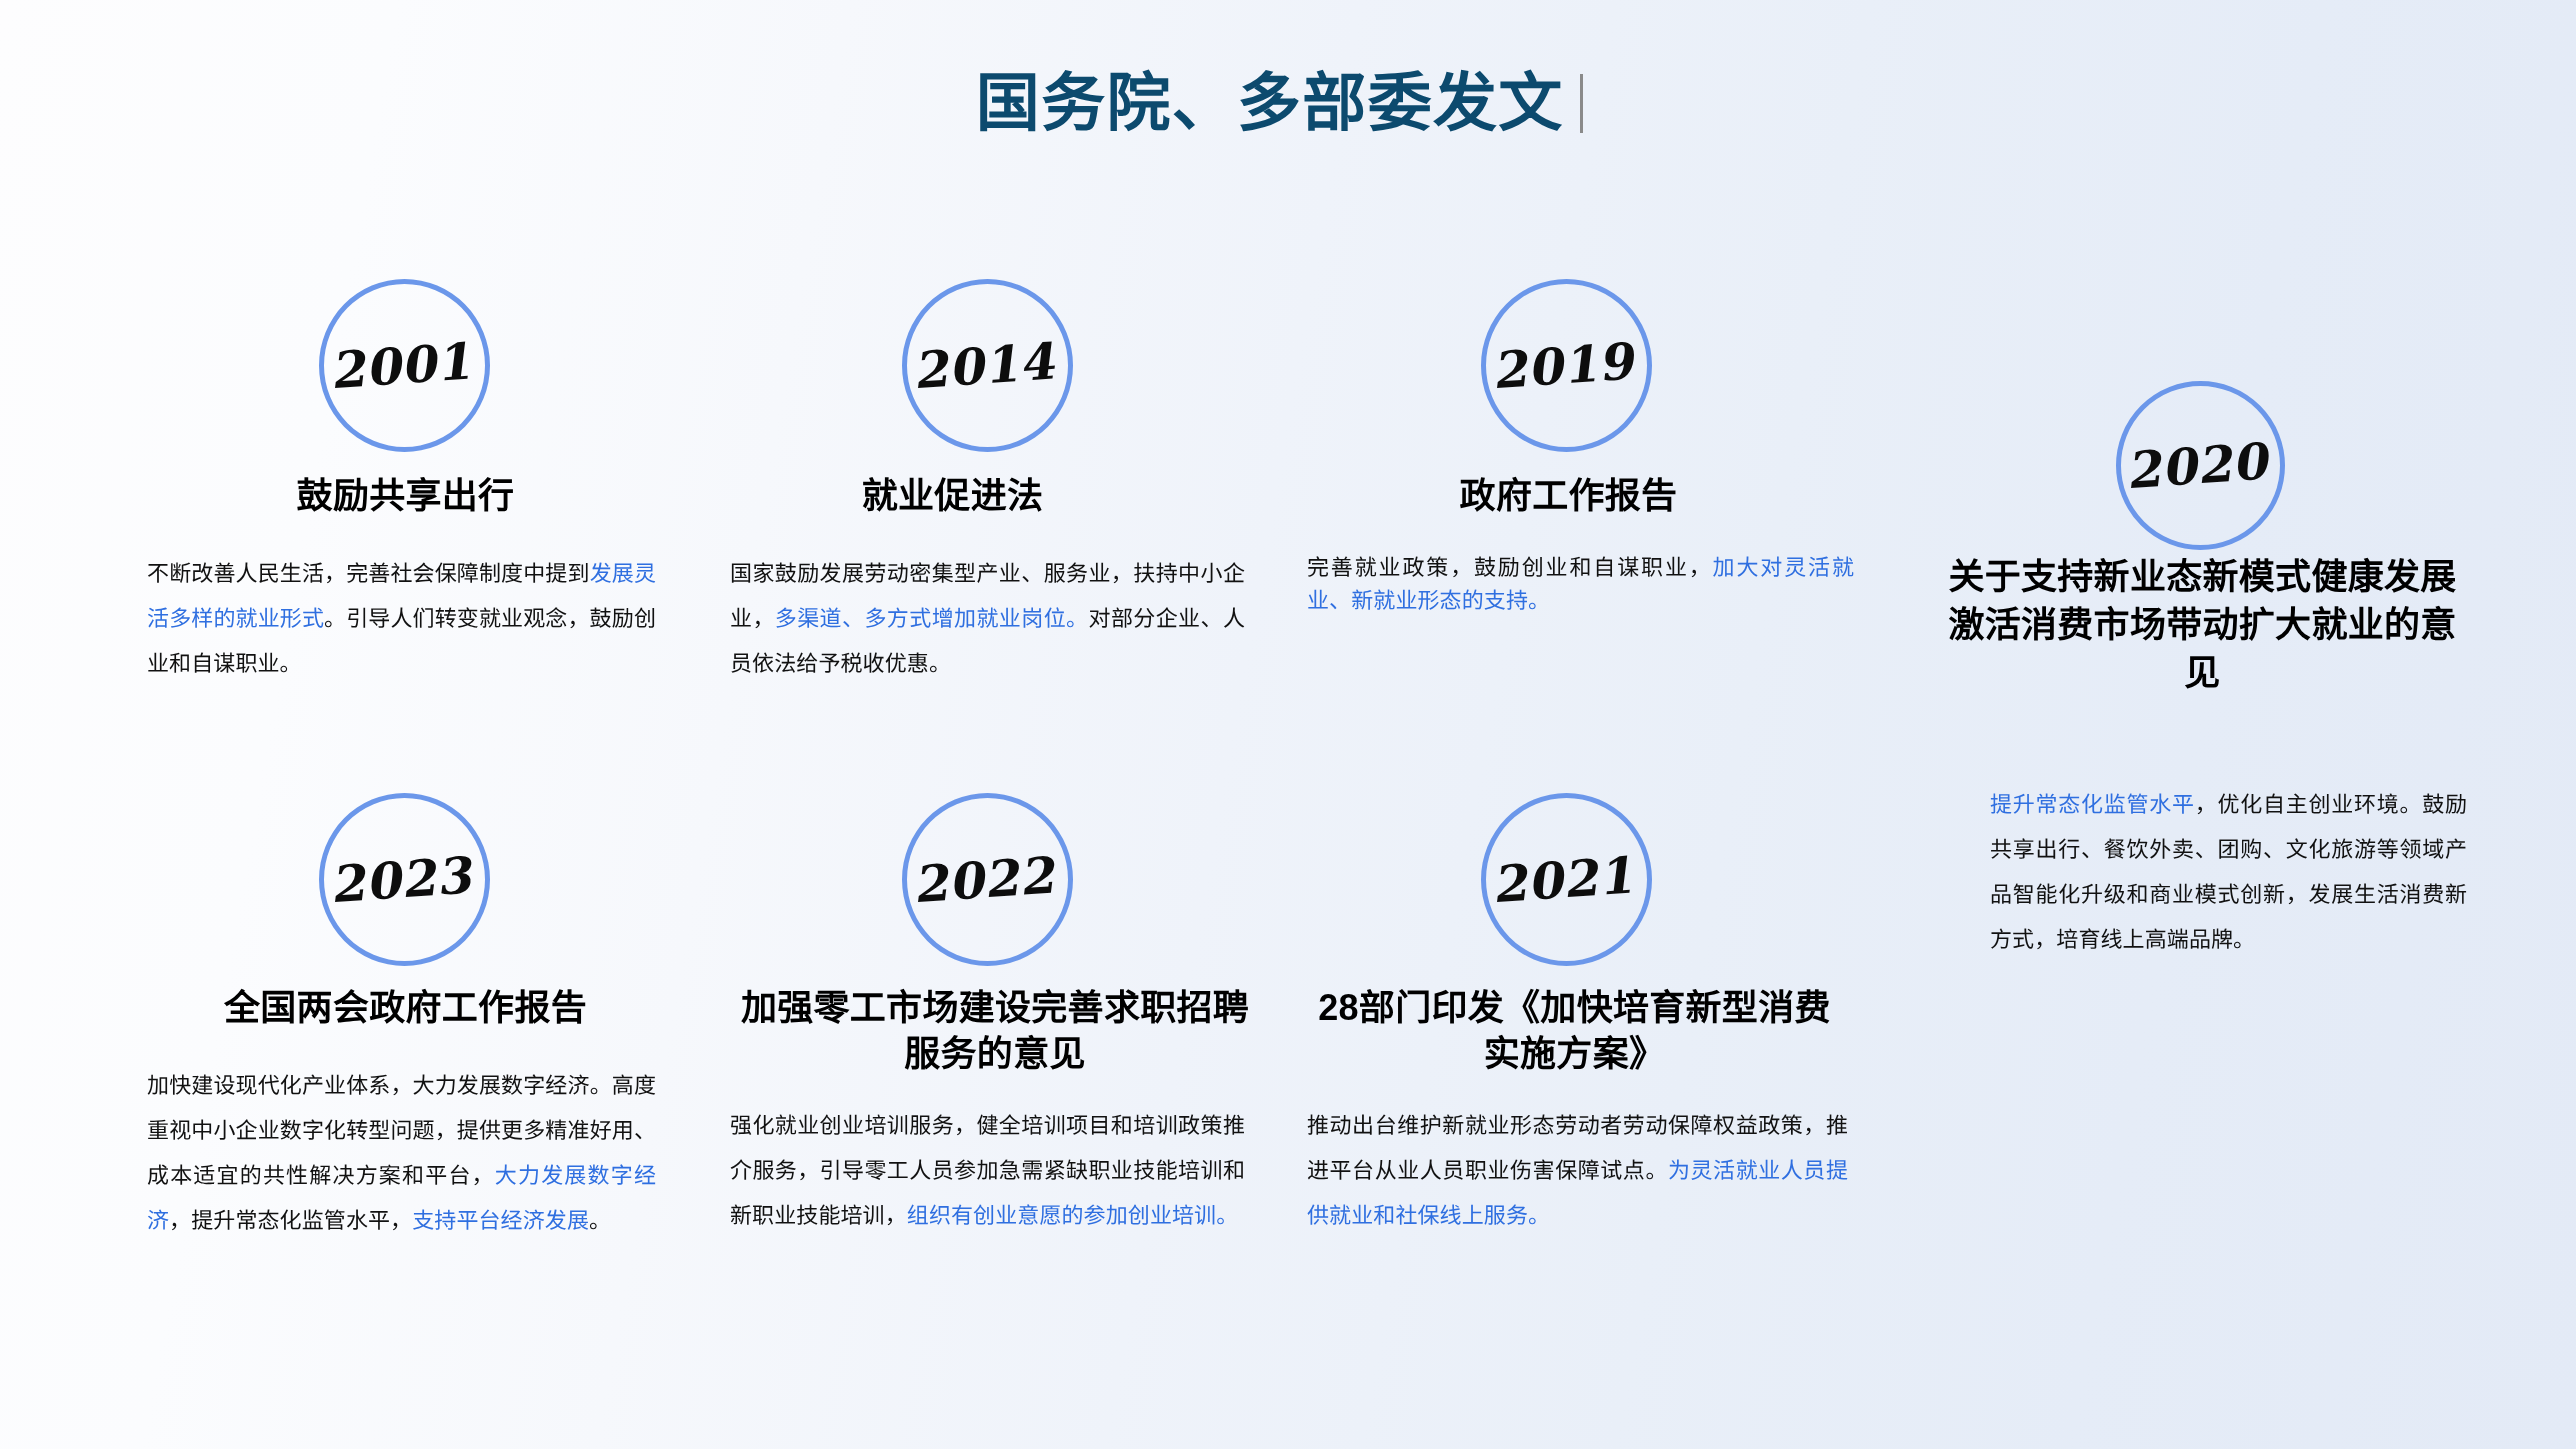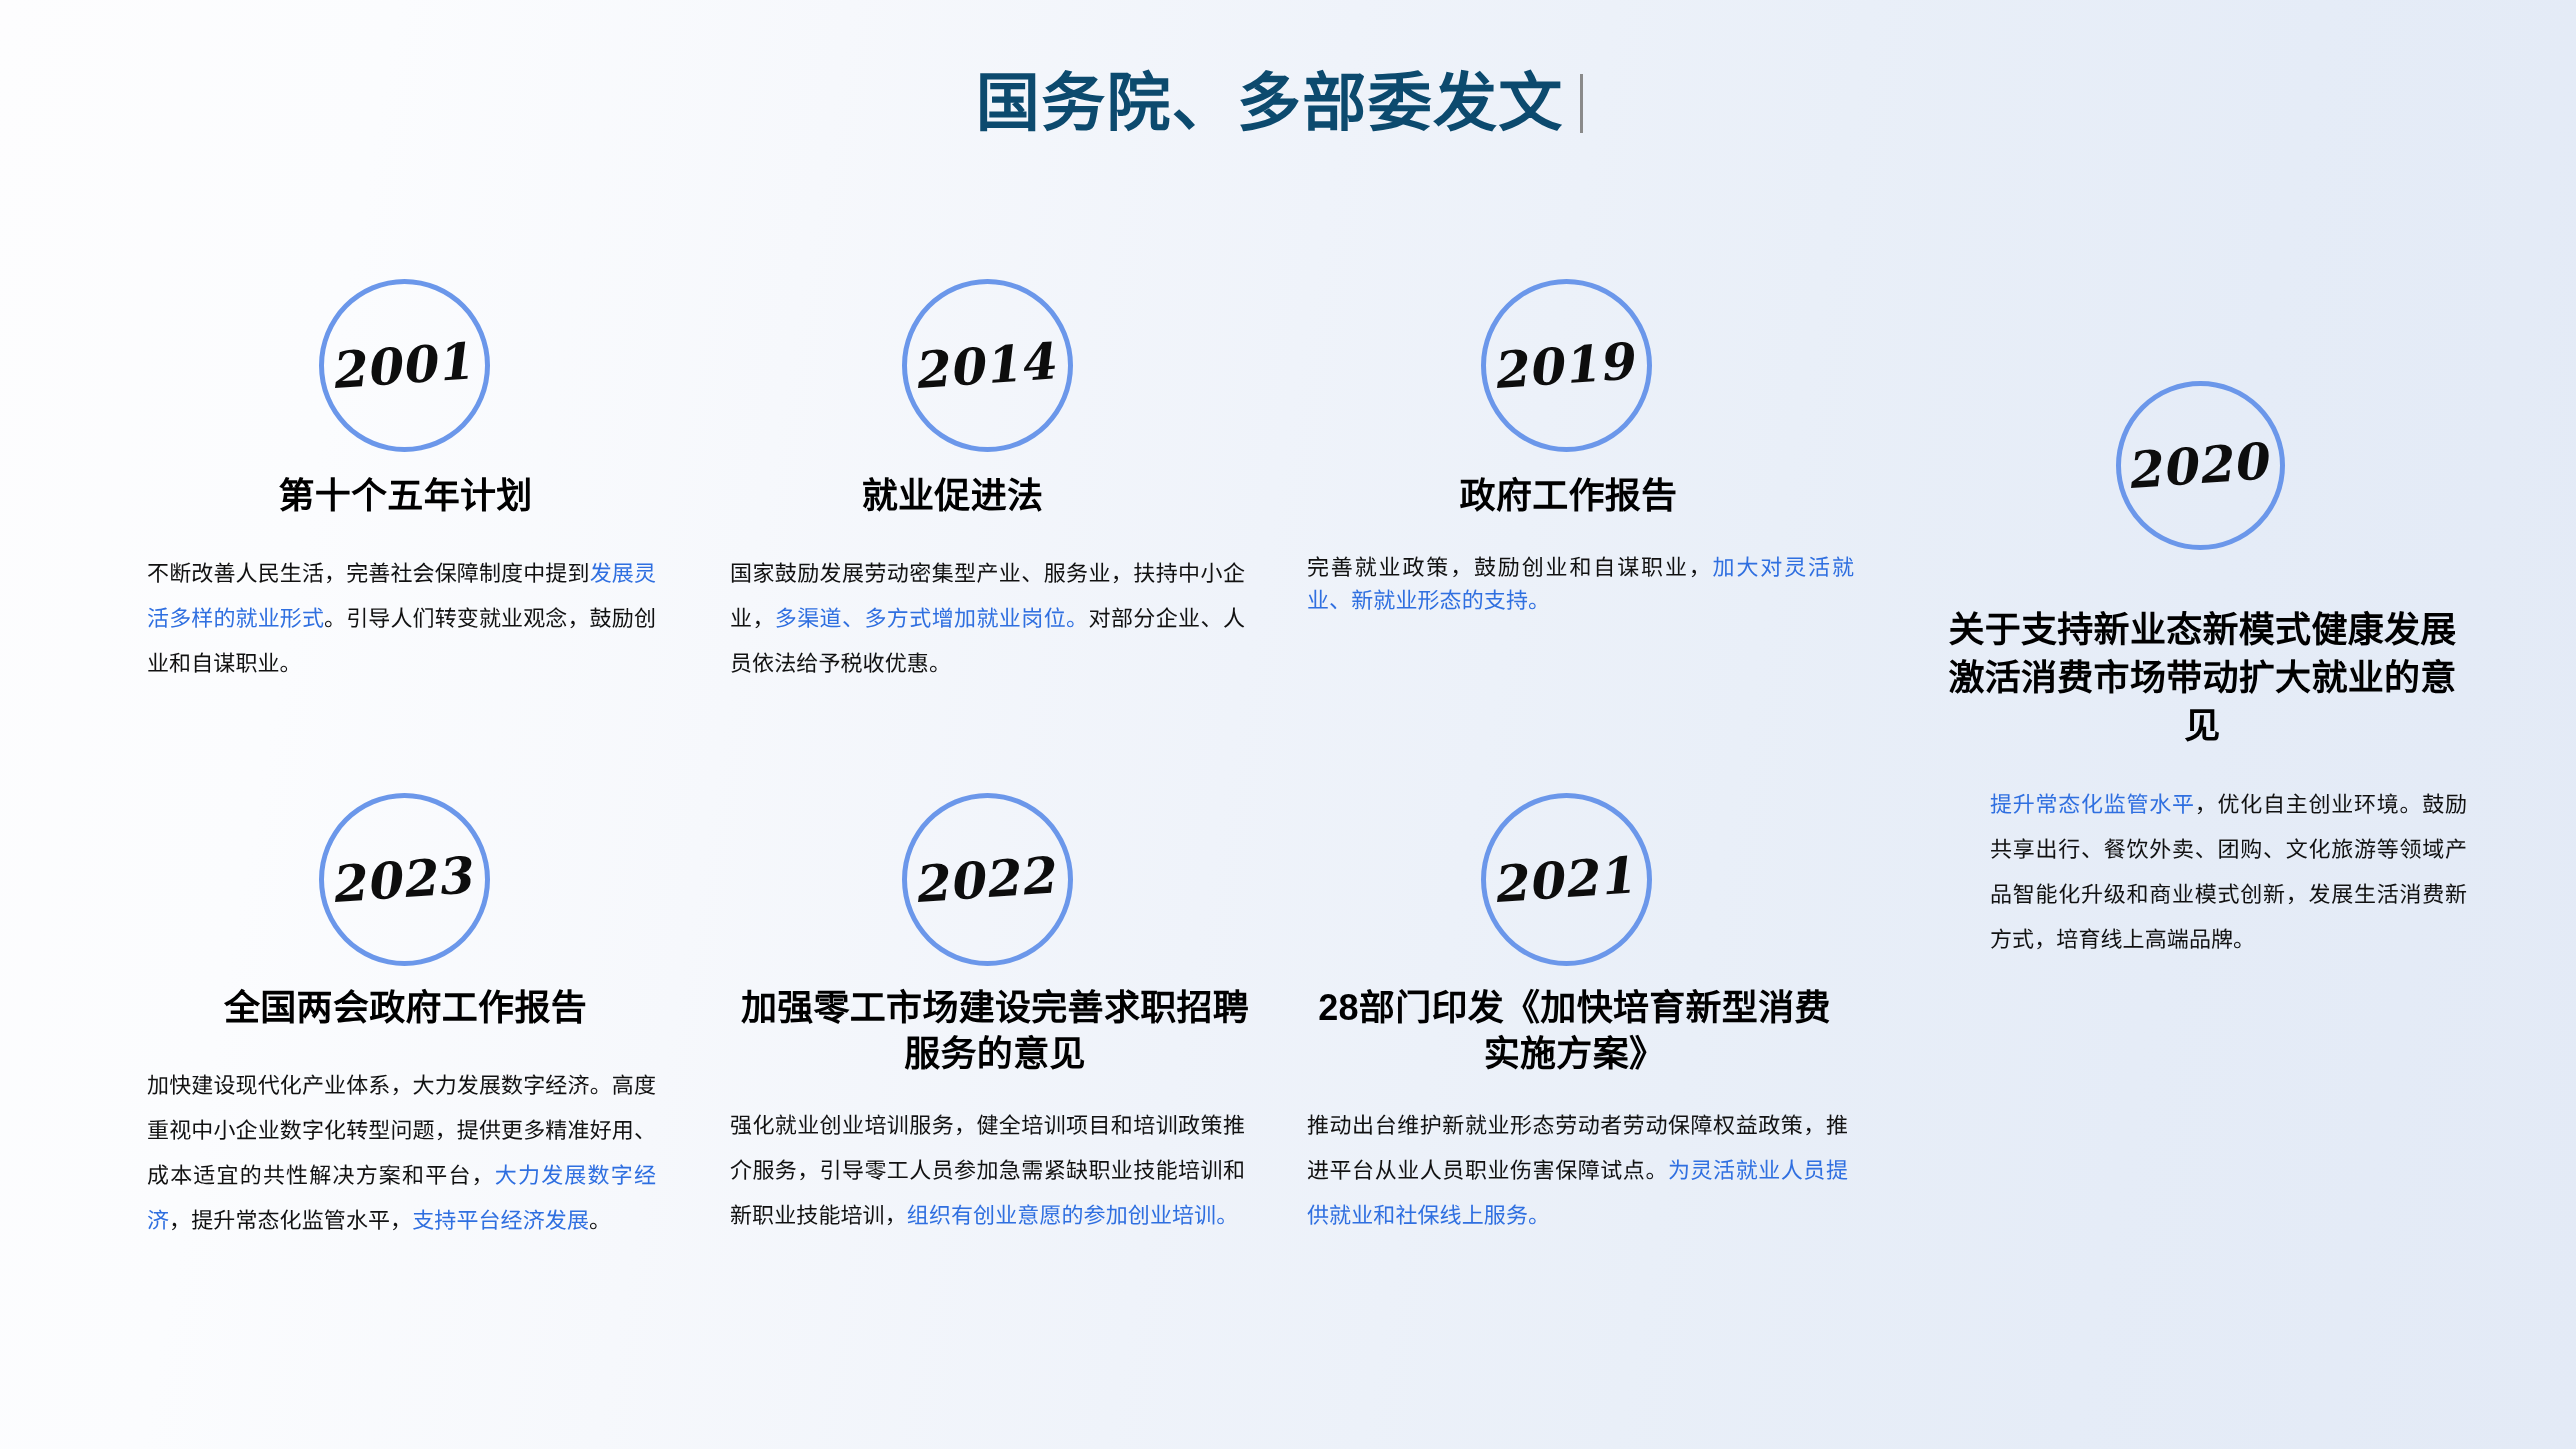--- a/index.html
+++ b/index.html
@@ -114,21 +114,21 @@
 
   #card-2014 .year-circle { left: 902px; top: 279px;  width: 171px; height: 173px; }
   #card-2014 .card-heading{ left: 695px; top: 473px;  width: 515px; }
   #card-2014 .card-body   { left: 730px; top: 551px;  width: 515px; }
 
   #card-2019 .year-circle { left: 1481px; top: 279px;  width: 171px; height: 173px; }
   #card-2019 .card-heading{ left: 1311px; top: 473px;  width: 515px; }
   #card-2019 .card-body   { left: 1307px; top: 551px;  width: 547px; line-height: 1.52; }
 
   #card-2020 .year-circle { left: 2116px; top: 381px;  width: 169px; height: 169px; }
-  #card-2020 .card-heading{ left: 1945px; top: 606px;  width: 515px; line-height: 1.33; text-align: center; }
+  #card-2020 .card-heading{ left: 1945px; top: 553px;  width: 515px; line-height: 1.33; text-align: center; }
   #card-2020 .card-body   { left: 1990px; top: 782px; width: 477px; }
 
   
   #card-2023 .year-circle { left: 319px;  top: 793px; width: 171px; height: 173px; }
   #card-2023 .card-heading{ left: 148px;  top: 985px; width: 515px; }
   #card-2023 .card-body   { left: 147px;  top: 1063px; width: 509px; }
 
   #card-2022 .year-circle { left: 902px; top: 793px; width: 171px; height: 173px; }
   #card-2022 .card-heading{ left: 731px; top: 985px; width: 528px; }
   #card-2022 .card-body   { left: 730px; top: 1103px; width: 515px; }
@@ -144,21 +144,21 @@
 
   <div class="title-bar">
     <span class="title-main">国务院、多部委发文</span>
     <span class="title-divider"></span>
   </div>
 
   <div class="card" id="card-2001">
     <div class="year-circle">
       <span class="year-text">2001</span>
     </div>
-    <div class="card-heading">第十个五年计划</div>
+    <div class="card-heading">鼓励共享出行</div>
     <div class="card-body"><span>不断改善人民生活，完善社会保障制度中提到</span><span class="hl">发展灵活多样的就业形式</span><span>。引导人们转变就业观念，鼓励创业和自谋职业。</span></div>
   </div>
 
   <div class="card" id="card-2014">
     <div class="year-circle">
       <span class="year-text">2014</span>
     </div>
     <div class="card-heading">就业促进法</div>
     <div class="card-body"><span>国家鼓励发展劳动密集型产业、服务业，扶持中小企业，</span><span class="hl">多渠道、多方式增加就业岗位。</span><span>对部分企业、人员依法给予税收优惠。</span></div>
   </div>

